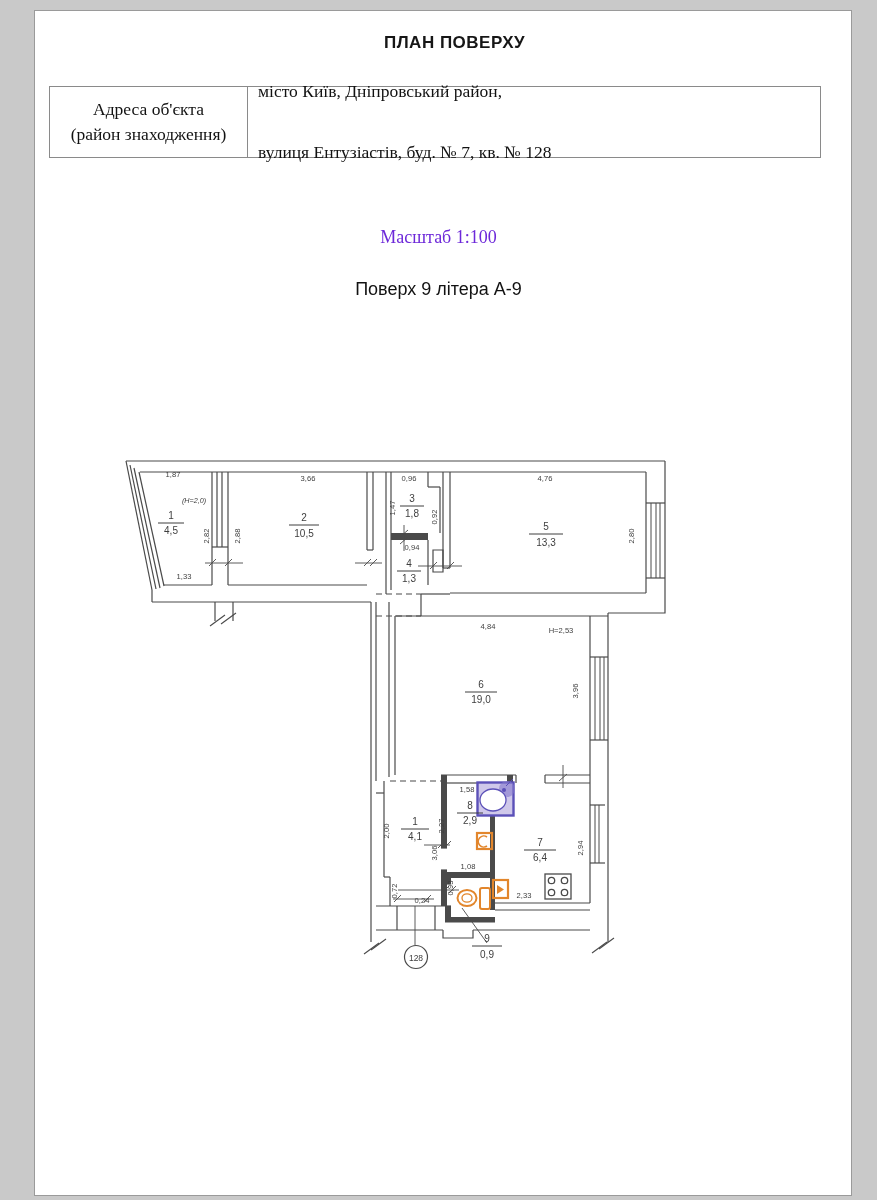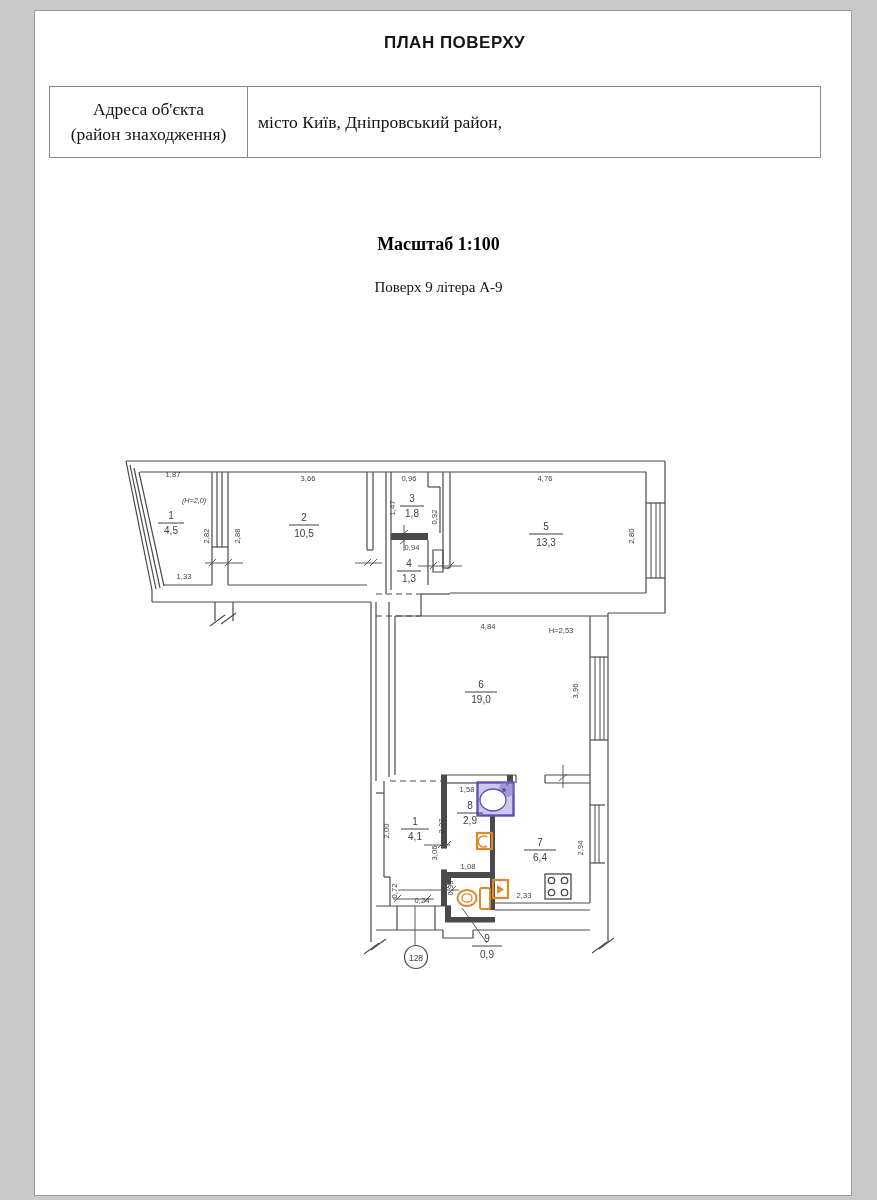--- a/index.html
+++ b/index.html
@@ -26,26 +26,26 @@
   .info-table .cell-label{
     width:198px;border-right:1px solid #8a8a8a;box-sizing:border-box;
     display:flex;flex-direction:column;justify-content:center;align-items:center;
     text-align:center;line-height:25px;
   }
   .info-table .cell-value{
     flex:1;display:flex;flex-direction:column;justify-content:center;
     padding-left:10px;line-height:25px;gap:36px;
   }
   .scale-note{
-    position:absolute;left:0;top:234px;width:100%;text-align:center;
-    font-family:"Liberation Serif",serif;font-size:18px;color:#000000;font-weight:bold;
+    position:absolute;left:0;top:227px;width:100%;text-align:center;
+    font-family:"Liberation Serif",serif;font-size:18px;color:#6d28d9;
   }
   .floor-note{
     position:absolute;left:0;top:279px;width:100%;text-align:center;
-    font-family:Liberation Serif, serif;font-size:15px;color:#121212;
+    font-family:Liberation Sans, sans-serif;font-size:18px;color:#121212;
   }
   svg.plan{position:absolute;left:0;top:0;}
   svg.plan text{
     font-family:"Liberation Sans",sans-serif;fill:#3e3e3e;
   }
   .t-dim{font-size:7.6px;}
   .t-room{font-size:10px;}
   .t-note{font-size:7.2px;font-style:italic;}
   .t-apt{font-size:8.5px;}
 </style>
@@ -56,20 +56,21 @@
 
 <div class="doc-title">ПЛАН ПОВЕРХУ</div>
 
 <div class="info-table" style="left:49px;">
   <div class="cell-label">
     <div>Адреса об'єкта</div>
     <div>(район знаходження)</div>
   </div>
   <div class="cell-value">
     <div>місто Київ, Дніпровський район,</div>
+    <div>вулиця Ентузіастів, буд. № 7, кв. № 128</div>
   </div>
 </div>
 
 <div class="scale-note">Масштаб 1:100</div>
 <div class="floor-note">Поверх 9 літера А-9</div>
 
 <svg class="plan" width="877" height="1200" viewBox="0 0 877 1200">
 
   <g stroke="#4a4a4a" stroke-width="1.2" fill="none">
 

